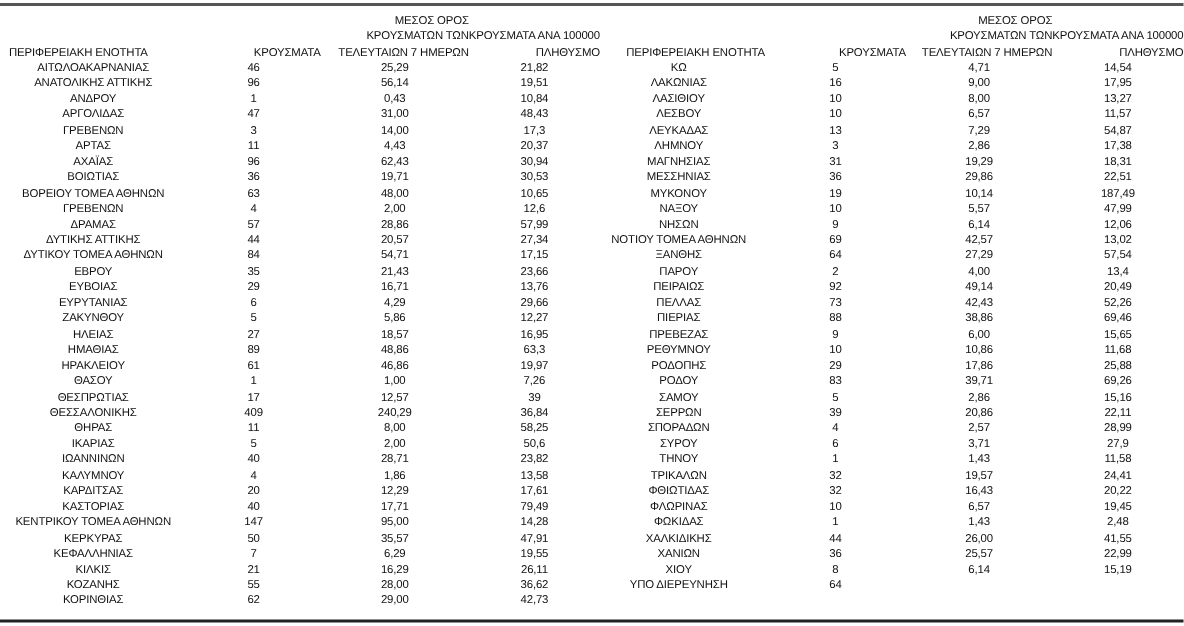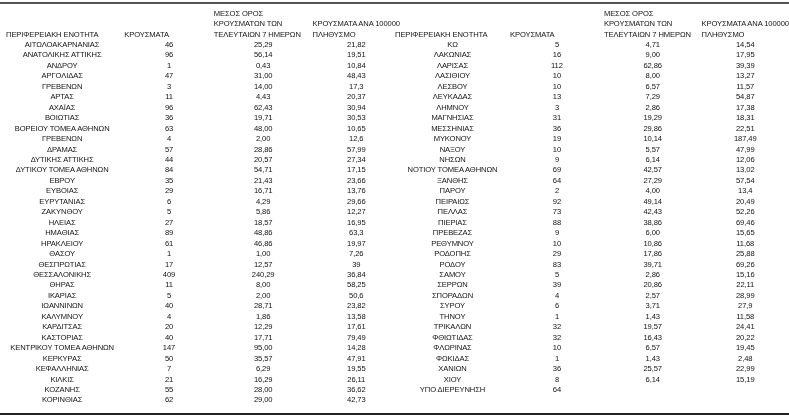--- a/index.html
+++ b/index.html
@@ -4,21 +4,21 @@
 <style>
   html, body { margin: 0; padding: 0; background: #ffffff; }
   body { width: 789px; height: 417px; overflow: hidden; font-family: "Liberation Sans", sans-serif; color: #111; }
   .sheet { position: relative; width: 789px; height: 417px; }
   .rule-top { position: absolute; left: 0; top: 2px; width: 789px; height: 2px; background: #555; }
   .rule-bottom { position: absolute; left: 0; top: 413px; width: 789px; height: 2px; background: #222; }
   .half { position: absolute; top: 6px; }
   .half.left { left: 0; width: 400px; }
   .half.right { left: 395px; width: 394px; }
   table { border-collapse: collapse; table-layout: fixed; font-size: 7.6px; letter-spacing: -0.1px; }
-  th { font-weight: normal; vertical-align: bottom; line-height: 10.5px; padding: 0; text-align: left; white-space: nowrap; }
+  th { font-weight: normal; vertical-align: bottom; line-height: 10.5px; padding: 0; text-align: right; white-space: nowrap; }
   td { height: 10.45px; line-height: 10.45px; padding: 0; text-align: center; white-space: nowrap; }
   thead tr { height: 34px; }
   .c-name { width: 130px; }
   .c-cases { width: 102px; }
   .c-avg { width: 102px; }
   .c-per { width: 66px; }
   .right .c-name { width: 120px; }
   .right .c-cases { width: 105px; }
   .right .c-avg { width: 100px; }
   .right .c-per { width: 69px; }
@@ -298,26 +298,20 @@
             <td>4,71</td>
             <td>14,54</td>
           </tr>
           <tr>
             <td>ΛΑΚΩΝΙΑΣ</td>
             <td>16</td>
             <td>9,00</td>
             <td>17,95</td>
           </tr>
           <tr>
-            <td>ΛΑΡΙΣΑΣ</td>
-            <td>112</td>
-            <td>62,86</td>
-            <td>39,39</td>
-          </tr>
-          <tr>
             <td>ΛΑΣΙΘΙΟΥ</td>
             <td>10</td>
             <td>8,00</td>
             <td>13,27</td>
           </tr>
           <tr>
             <td>ΛΕΣΒΟΥ</td>
             <td>10</td>
             <td>6,57</td>
             <td>11,57</td>
@@ -470,20 +464,26 @@
             <td>ΦΛΩΡΙΝΑΣ</td>
             <td>10</td>
             <td>6,57</td>
             <td>19,45</td>
           </tr>
           <tr>
             <td>ΦΩΚΙΔΑΣ</td>
             <td>1</td>
             <td>1,43</td>
             <td>2,48</td>
+          </tr>
+          <tr>
+            <td>ΧΑΛΚΙΔΙΚΗΣ</td>
+            <td>44</td>
+            <td>26,00</td>
+            <td>41,55</td>
           </tr>
           <tr>
             <td>ΧΑΝΙΩΝ</td>
             <td>36</td>
             <td>25,57</td>
             <td>22,99</td>
           </tr>
           <tr>
             <td>ΧΙΟΥ</td>
             <td>8</td>

